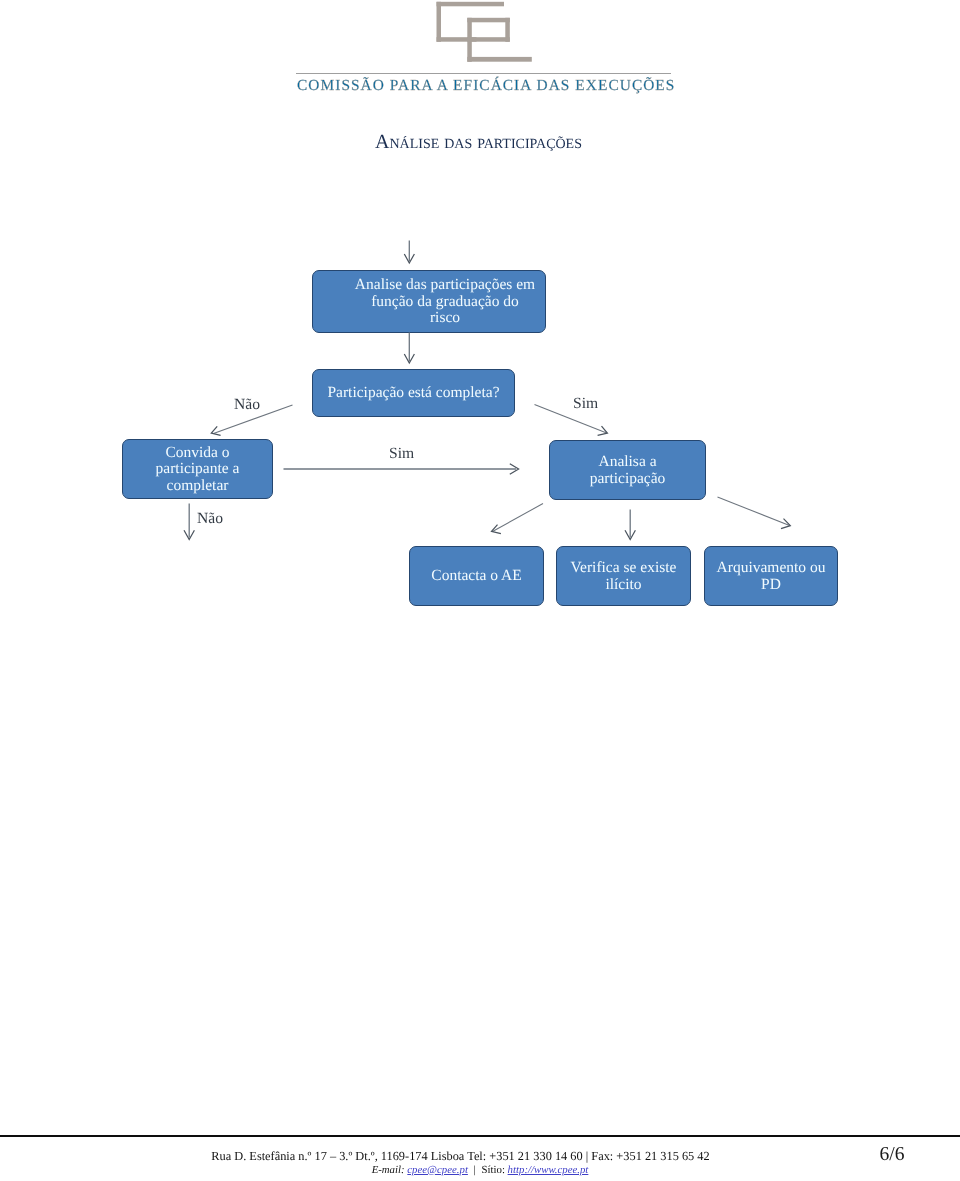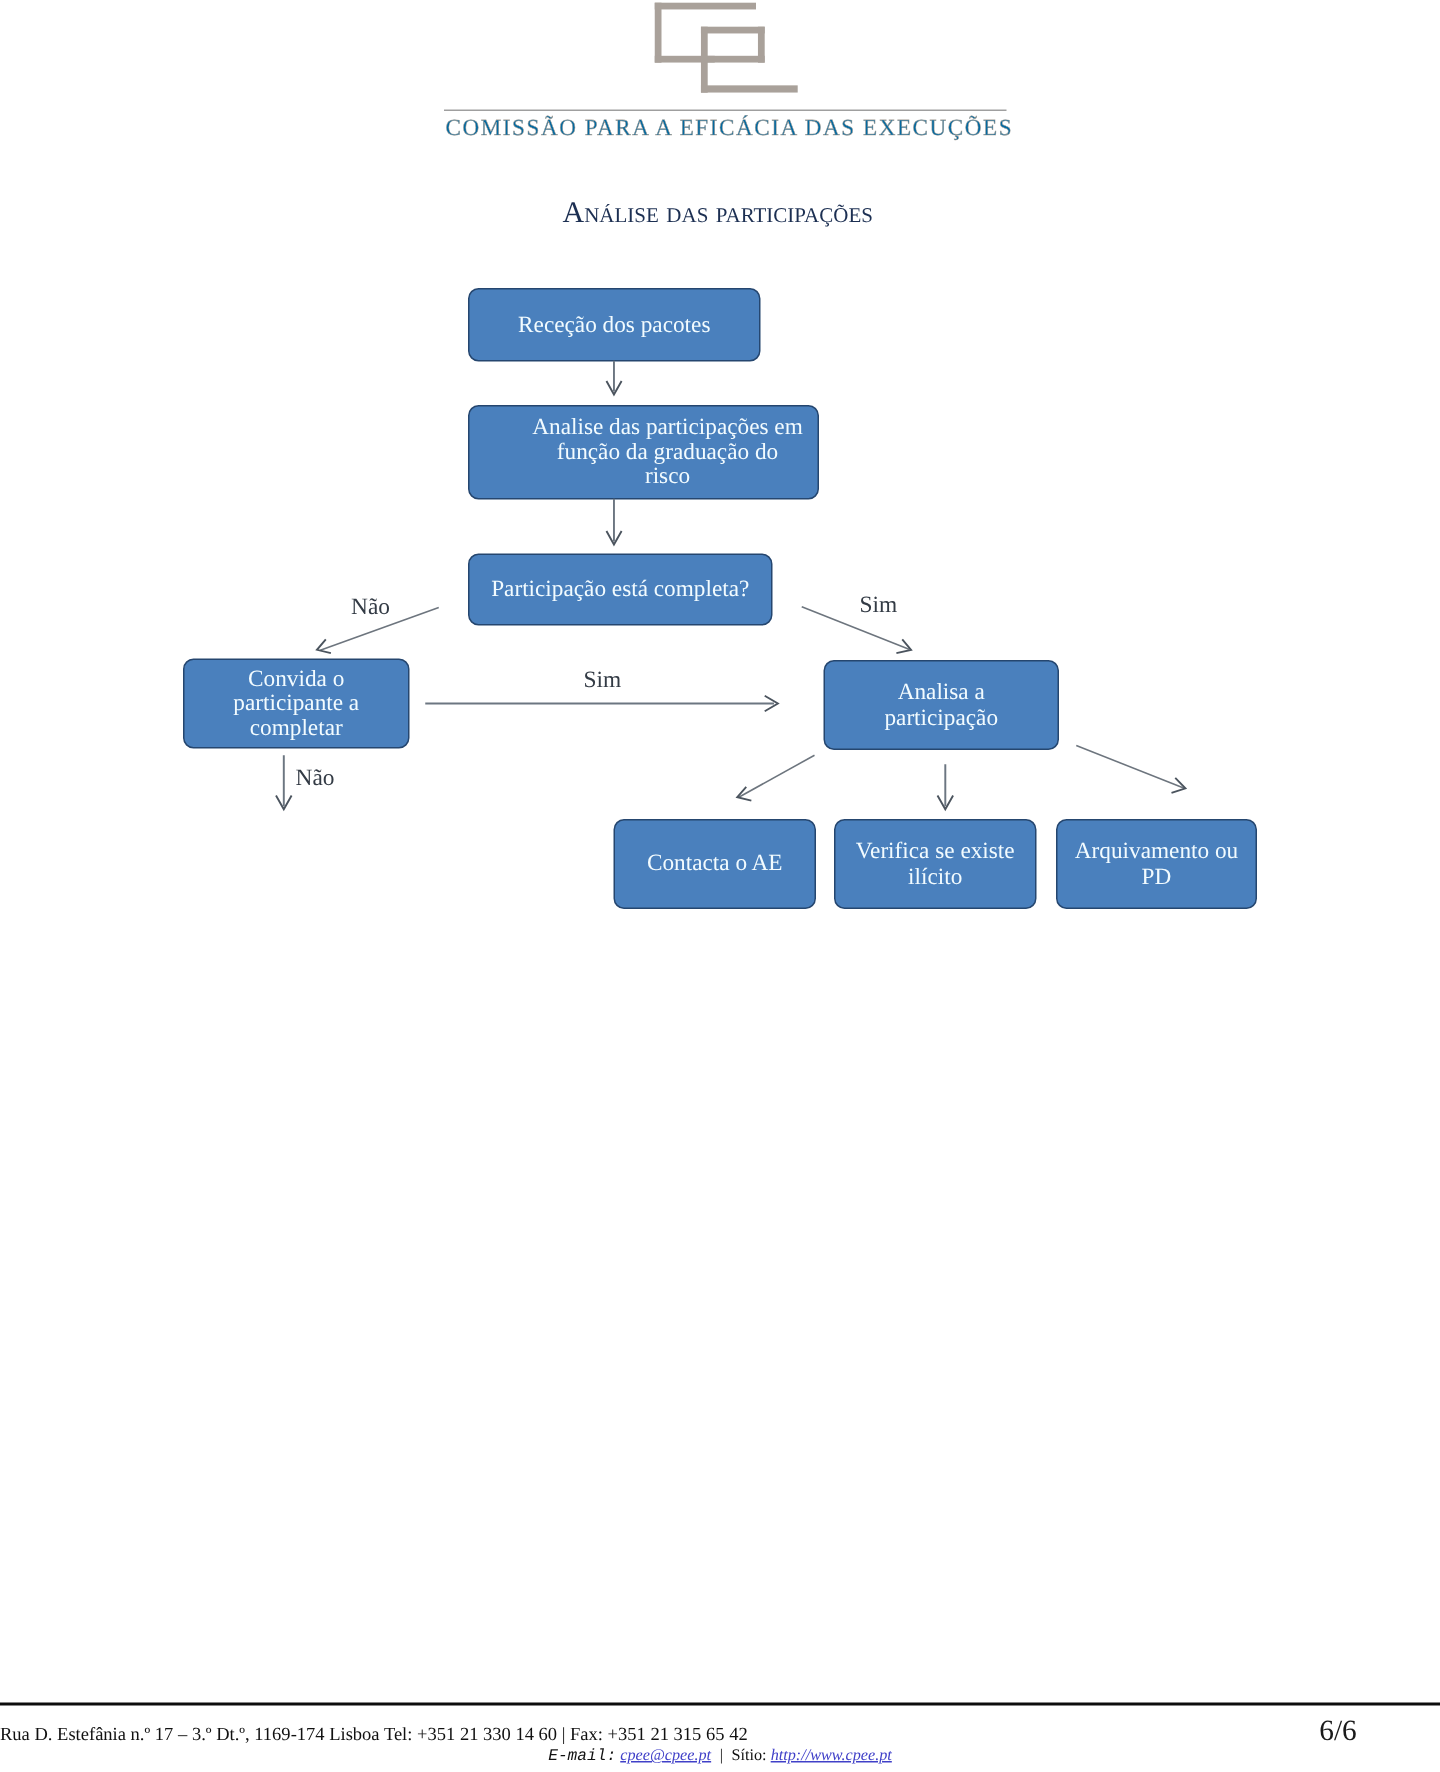--- a/index.html
+++ b/index.html
@@ -7,23 +7,23 @@
   .page{position:absolute;inset:0;}
   #logo{position:absolute;left:432px;top:0px;}
   .hdr-line{position:absolute;left:296px;top:73px;width:375px;height:1px;background:#9f9f9f;}
   .hdr-title{position:absolute;left:297px;top:77px;width:374px;text-align:left;font-size:15.4px;font-weight:normal;color:#0369a1;letter-spacing:1.05px;white-space:nowrap;-webkit-text-stroke:0.35px #a49e96;}
   .doc-title{position:absolute;left:0;top:131px;width:957px;text-align:center;font-size:20px;font-weight:normal;color:#1c2f52;font-variant:small-caps;white-space:nowrap;}
   .box{position:absolute;background:#4a80bd;border:1.3px solid #25466f;border-radius:7px;color:#f2fbff;display:flex;align-items:center;justify-content:center;text-align:center;font-size:15.5px;line-height:16.6px;}
   .box > span{position:relative;top:0.5px;}
   .lbl{position:absolute;font-size:15.6px;color:#333b45;white-space:nowrap;}
   svg.arrows{position:absolute;left:0;top:0;width:960px;height:1181px;}
   .foot-line{position:absolute;left:0;top:1135.4px;width:960px;height:1.5px;background:#0d0d0d;}
-  .foot1{position:absolute;left:0;top:1149px;width:921px;text-align:left;font-size:12.35px;color:#111;white-space:nowrap;}
+  .foot1{position:absolute;left:0;top:1149px;width:921px;text-align:center;font-size:12.35px;color:#111;white-space:nowrap;}
   .foot2{position:absolute;left:0;top:1164px;width:960px;text-align:center;font-size:10.8px;color:#111;white-space:nowrap;}
-  .foot2 i{font-style:italic;font-family:Liberation Mono, monospace;}
+  .foot2 i{font-style:italic;}
   .foot2 a{color:#4040c8;text-decoration:underline;font-style:italic;}
   .foot2 .sep{padding:0 3px;}
   .pageno{position:absolute;left:864px;top:1144px;width:56px;text-align:center;font-size:19.6px;color:#1a1a1a;}
 </style>
 </head>
 <body>
 
 <div class="page">
   <svg id="logo" width="110" height="70" viewBox="0 0 110 70">
     <g fill="#a9a19a">
@@ -34,23 +34,20 @@
       <rect x="73.3" y="17.8" width="4.5" height="24"></rect>
       <rect x="35.3" y="37.2" width="42.5" height="4.5"></rect>
       <rect x="35.3" y="17.8" width="4.5" height="44"></rect>
       <rect x="35.3" y="56.9" width="64.5" height="4.8"></rect>
     </g>
   </svg>
   <div class="hdr-line"></div>
   <div class="hdr-title">COMISSÃO PARA A EFICÁCIA DAS EXECUÇÕES</div>
   <div class="doc-title">Análise das participações</div>
 
-  <div class="box" style="left:312px;top:192px;width:193px;height:47px;">
-      <span>Receção dos pacotes</span>
-    </div>
   <div class="box" style="left:312px;top:270px;width:200px;height:61px;padding-left:32px;">
       <span>Analise das participações em<br>função da graduação do<br>risco</span>
     </div>
   <div class="box" style="left:312px;top:369px;width:201px;height:46px;">
       <span>Participação está completa?</span>
     </div>
   <div class="box" style="left:122px;top:439px;width:149px;height:58px;">
       <span>Convida o<br>participante a<br>completar</span>
     </div>
   <div class="box" style="left:549px;top:440px;width:155px;height:58px;">

